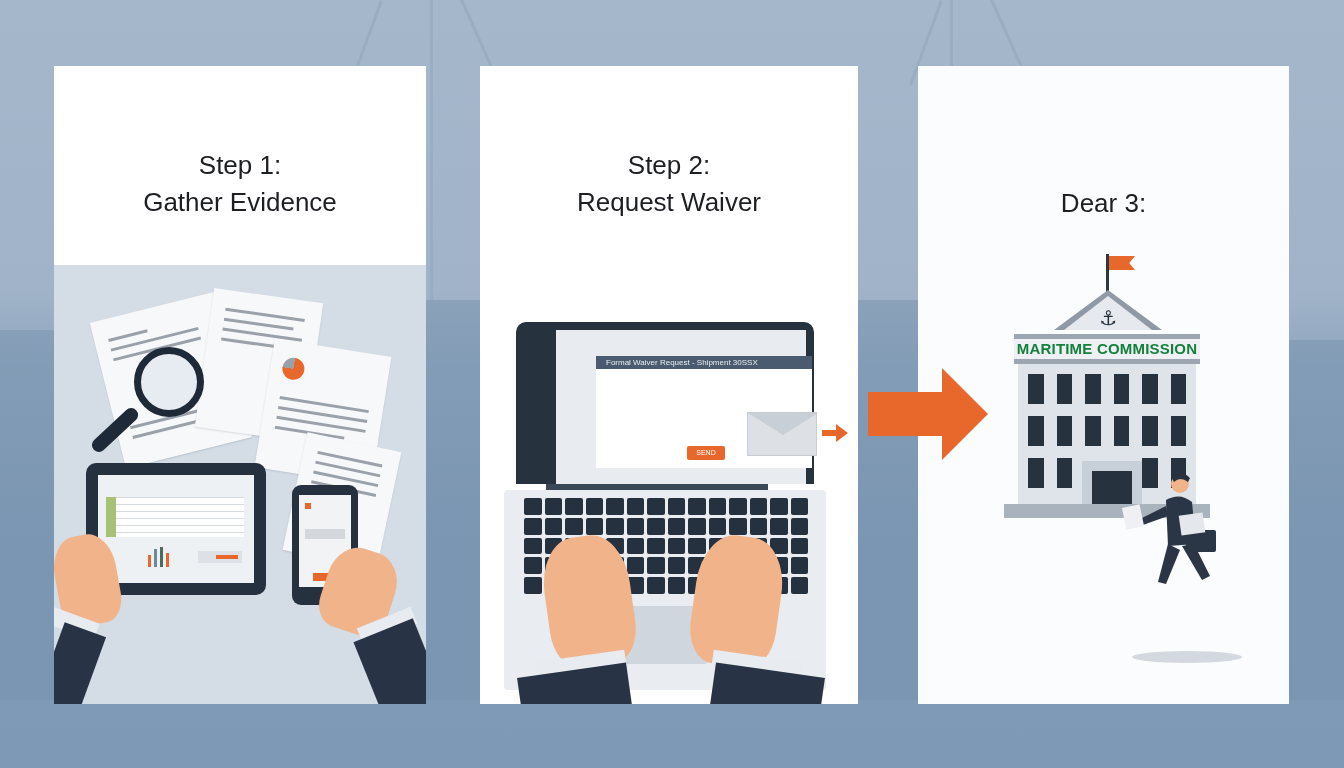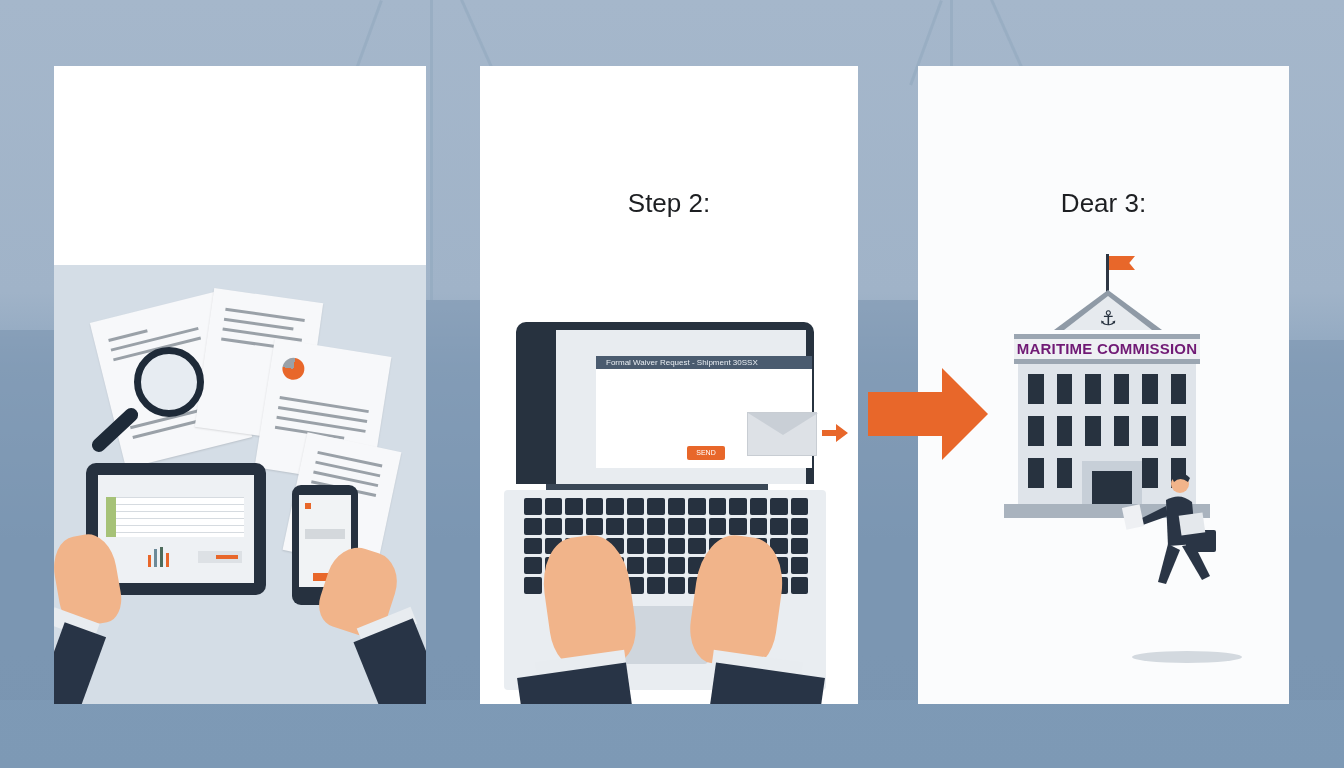--- a/index.html
+++ b/index.html
@@ -61,21 +61,21 @@
   .envelope::before { content: ""; position: absolute; left: 0; top: 0; border-left: 35px solid transparent; border-right: 35px solid transparent; border-top: 22px solid #c9cfd6; }
   .small-arrow { position: absolute; left: 342px; top: 358px; }
 
   
   .big-arrow { position: absolute; left: 868px; top: 368px; width: 120px; height: 92px; z-index: 5; }
 
   
   .flagpole { position: absolute; left: 188px; top: 188px; width: 3px; height: 48px; background: #2d3643; }
   .flag { position: absolute; left: 191px; top: 190px; width: 26px; height: 14px; background: #e8672a; clip-path: polygon(0 0,100% 0,78% 50%,100% 100%,0 100%); }
   .roof { position: absolute; left: 136px; top: 224px; width: 108px; height: 44px; }
-  .sign { position: absolute; left: 96px; top: 268px; width: 186px; height: 30px; background: #eef0f3; border-top: 5px solid #9ba6b2; border-bottom: 5px solid #9ba6b2; color: #701a75; font-size: 15px; font-weight: bold; text-align: center; line-height: 20px; letter-spacing: .2px; }
+  .sign { position: absolute; left: 96px; top: 268px; width: 186px; height: 30px; background: #eef0f3; border-top: 5px solid #9ba6b2; border-bottom: 5px solid #9ba6b2; color: #15803d; font-size: 15px; font-weight: bold; text-align: center; line-height: 20px; letter-spacing: .2px; }
   .facade { position: absolute; left: 100px; top: 298px; width: 178px; height: 140px; background: #dfe4ea; }
   .windows { position: absolute; left: 10px; top: 10px; width: 158px; display: grid; grid-template-columns: repeat(6, 1fr); row-gap: 12px; column-gap: 13px; }
   .win { height: 30px; background: #27323f; }
   .portico { position: absolute; left: 64px; top: 97px; width: 60px; height: 43px; background: #c7cfd8; }
   .door { position: absolute; left: 10px; top: 10px; width: 40px; height: 33px; background: #27323f; }
   .steps { position: absolute; left: 86px; top: 438px; width: 206px; height: 14px; background: #a9b3be; }
   .man { position: absolute; left: 202px; top: 474px; }
   .shadow { position: absolute; left: 128px; top: 585px; width: 110px; height: 12px; background: #d3d9df; border-radius: 50%; }
 </style>
 </head>
@@ -88,20 +88,24 @@
   <div class="crane-line" style="left:950px;top:0;width:3px;height:300px;"></div>
   <div class="crane-line" style="left:990px;top:0;width:3px;height:120px;transform:rotate(-24deg);"></div>
   <div class="crane-line" style="left:940px;top:0;width:3px;height:90px;transform:rotate(20deg);"></div>
   <div class="container-block" style="left:0;top:330px;width:54px;height:370px;"></div>
   <div class="container-block" style="left:1289px;top:340px;width:55px;height:360px;"></div>
   <div class="container-block" style="left:426px;top:300px;width:54px;height:400px;"></div>
   <div class="container-block" style="left:858px;top:300px;width:60px;height:400px;"></div>
 </div>
 
 <div class="panel panel-1">
+  <div class="panel-header">
+    <div class="step">Step 1:</div>
+    <div class="title">Gather Evidence</div>
+  </div>
   <div class="p1-art">
     <div class="doc" style="left:52px;top:40px;width:130px;height:150px;transform:rotate(-14deg);">
       <div class="ln" style="top:20px;width:40px;"></div>
         <div class="ln" style="top:30px;width:90px;"></div>
         <div class="ln" style="top:40px;width:90px;"></div>
         <div class="ln" style="top:110px;width:90px;"></div>
         <div class="ln" style="top:120px;width:70px;"></div>
     </div>
     <div class="doc" style="left:150px;top:30px;width:110px;height:140px;transform:rotate(8deg);">
       <div class="ln" style="top:18px;width:80px;"></div>
@@ -149,20 +153,21 @@
     <div class="cuff" style="left:-4px;top:350px;width:48px;height:18px;transform:rotate(20deg);"></div>
     <div class="sleeve" style="left:-6px;top:362px;width:44px;height:90px;transform:rotate(20deg);"></div>
     <div class="cuff" style="left:304px;top:352px;width:58px;height:18px;transform:rotate(-22deg);"></div>
     <div class="sleeve" style="left:314px;top:362px;width:64px;height:90px;transform:rotate(-22deg);"></div>
   </div>
 </div>
 
 <div class="panel panel-2">
   <div class="panel-header">
     <div class="step">Step 2:</div>
+    <div class="title">Request Waiver</div>
   </div>
   <div class="laptop-lid">
     <div class="laptop-screen">
       <div class="email-win">
         <div class="email-titlebar">Formal Waiver Request - Shipment 30SSX</div>
         <button class="send-btn">SEND</button>
       </div>
     </div>
   </div>
   <div class="envelope"></div>

